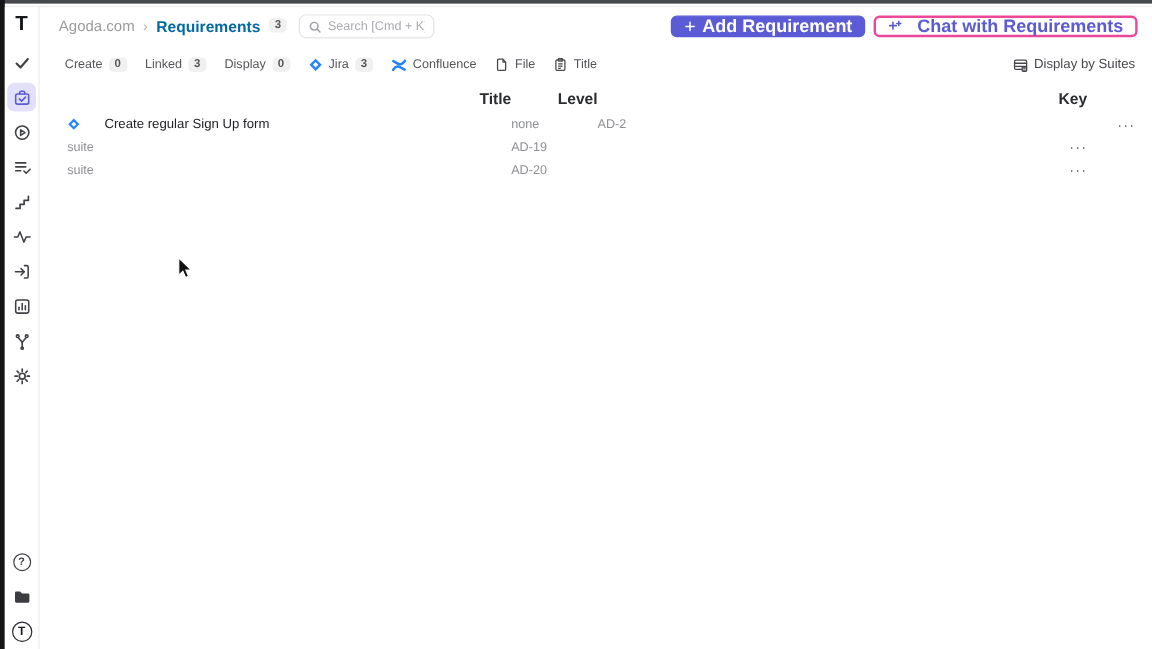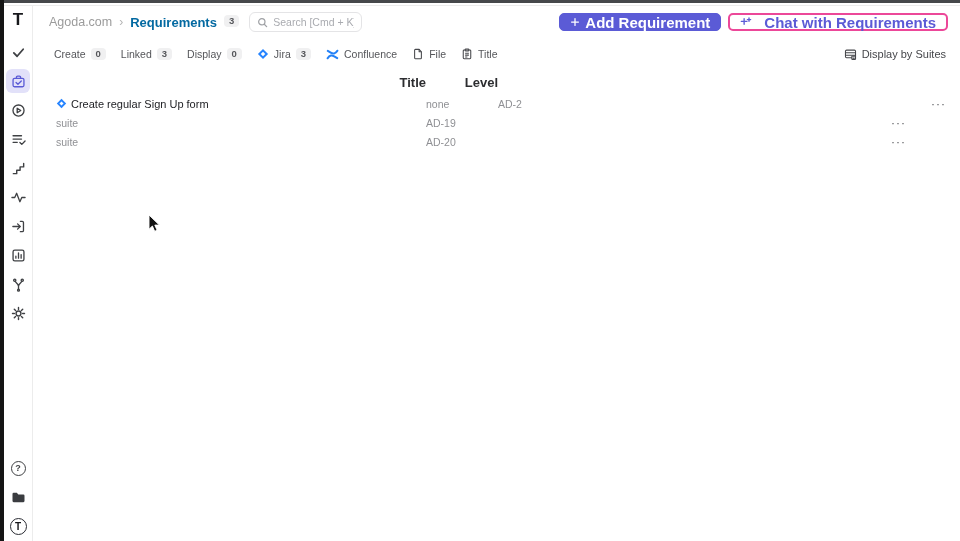--- a/index.html
+++ b/index.html
@@ -52,21 +52,21 @@
           margin-right:15px; cursor:pointer; white-space:nowrap; }
   .ftab .icn { display:flex; align-items:center; }
   .display-toggle { margin-left:auto; display:flex; align-items:center; gap:5px; color:#46474b;
                     font-size:11px; font-weight:500; cursor:pointer; white-space:nowrap; }
 
   .table { margin-top:10px; }
   .trow { display:grid; grid-template-columns:370px 72px 1fr 40px; align-items:center;
           padding-left:22px; padding-right:14px; height:19px; }
   .thead { height:17px; margin-bottom:3px; }
   .th { font-size:13px; font-weight:700; color:#2c2d30;text-align:right; }
-  .tcell-title { display:flex; gap:4px; font-size:11px; color:#222327; }
+  .tcell-title { display:flex; gap:20px; font-size:11px; color:#222327; }
   .tcell-dim { font-size:10.5px; color:#8f9094; }
   .row-menu { text-align:right; color:#55565a; font-size:12px; letter-spacing:1px; cursor:pointer;
               line-height:10px; }
 
   .cursor { position:absolute; left:148px; top:214px; width:12px; height:19px; z-index:50; pointer-events:none; }
 
   svg { display:block; }
 </style>
 </head>
 <body>
@@ -292,20 +292,21 @@
             </svg>
         </span>
         <span>Display by Suites</span>
       </div>
     </div>
 
     <div class="table">
       <div class="trow thead">
         <div class="th">Title</div>
         <div class="th">Level</div>
+        <div class="th">Key</div>
         <div></div>
       </div>
 
       <div class="trow">
         <div class="tcell-title">
           <span>
             <svg width="11" height="11" viewBox="0 0 16 16">
                 <path d="M8 1.2 L14.8 8 L8 14.8 L1.2 8 Z" fill="#2684ff"></path>
                 <path d="M8 5 L11 8 L8 11 L5 8 Z" fill="#ffffff"></path>
               </svg>

